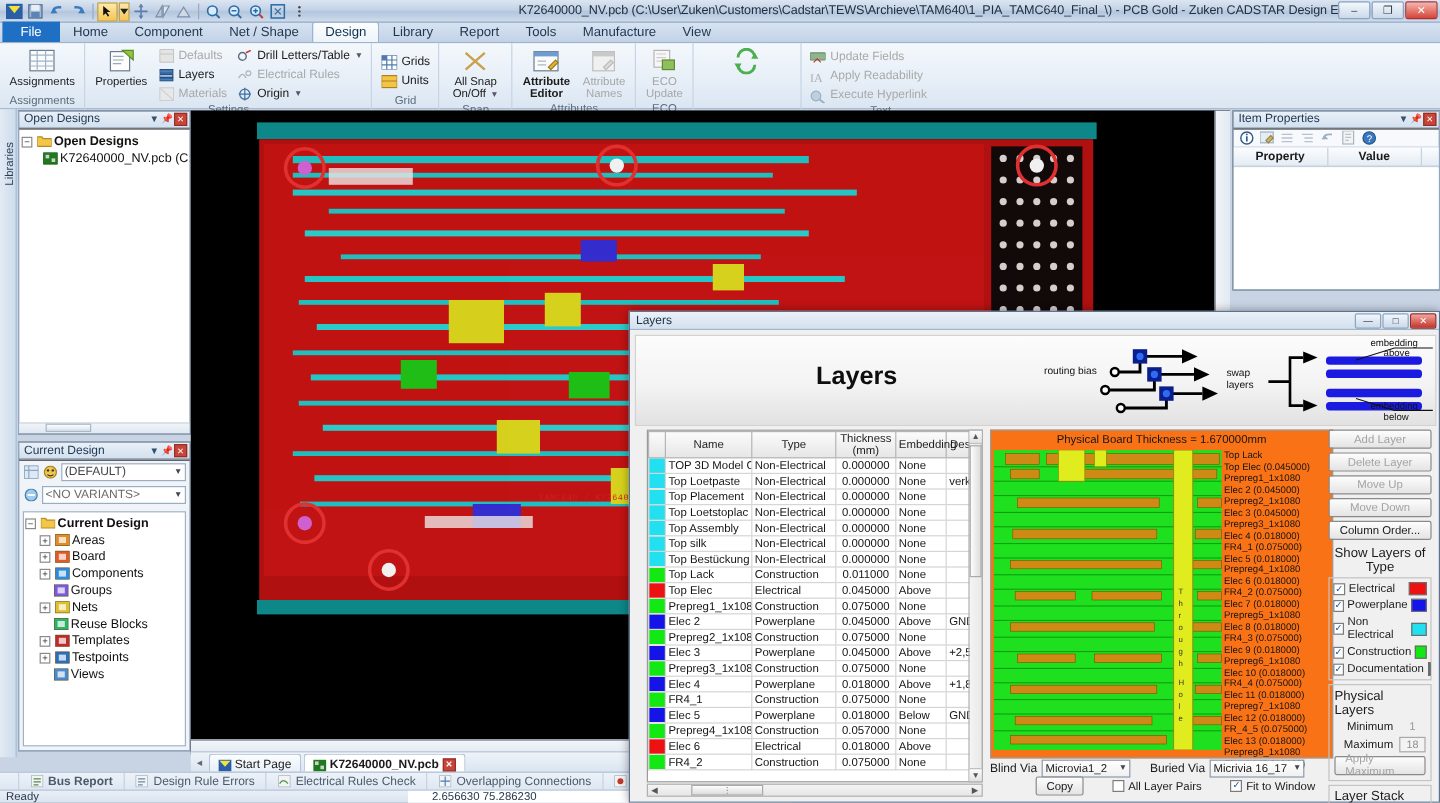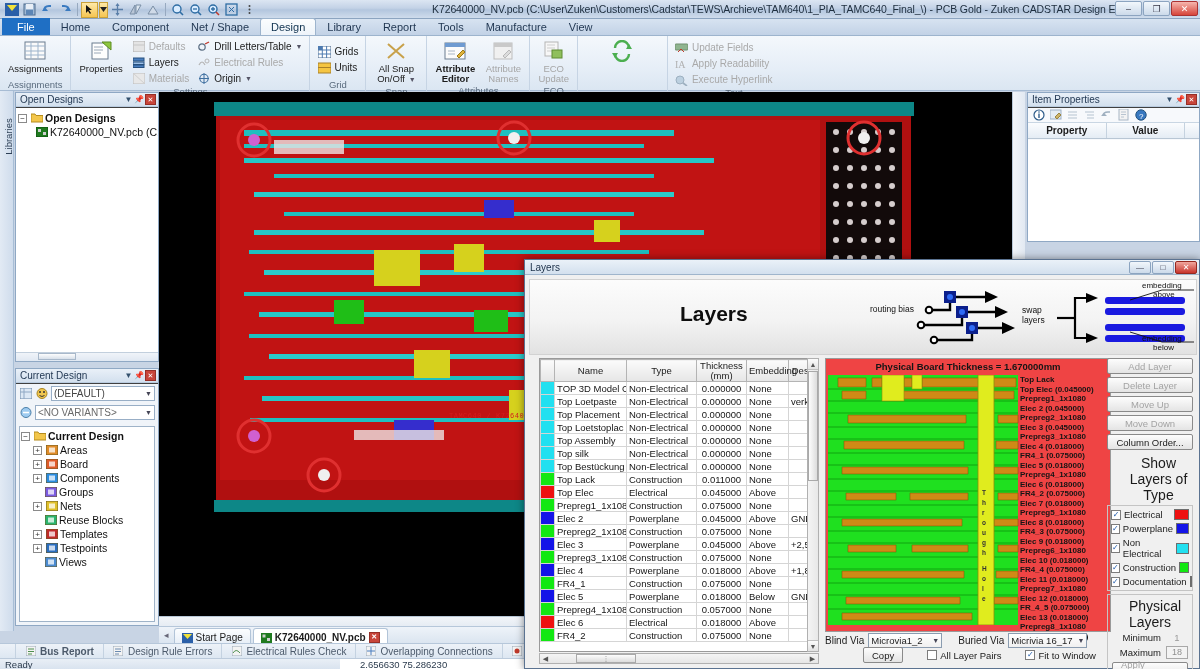--- a/index.html
+++ b/index.html
@@ -210,21 +210,21 @@
               background:linear-gradient(90deg,#fdfdfd,#dcdcdc); border:1px solid #a9a9a9; }
   .tbl-hsb { position:absolute; left:0; right:0; bottom:0; height:11px;
              background:linear-gradient(180deg,#f4f4f4,#e6e6e6); border:1px solid #b0b0b0; display:flex; }
   .hsb-arrow { width:11px; display:flex; align-items:center; justify-content:center; font-size:7px; color:#555; }
   .hsb-thumb { width:60px; margin-left:25px; background:linear-gradient(180deg,#fdfdfd,#dcdcdc);
                border:1px solid #a9a9a9; display:flex; align-items:center; justify-content:center;
                font-size:7px; color:#777; }
 
   
   .stack-wrap { position:absolute; left:296px; top:0; width:286px; bottom:0; }
-  .stack-box { position:absolute; left:0; top:0; right:0; bottom:32px; border:1px solid #9a9a9a; background:#ef4444;font-weight:bold; }
+  .stack-box { position:absolute; left:0; top:0; right:0; bottom:32px; border:1px solid #9a9a9a; background:#f97316; }
   .stack-title { text-align:center; font-size:9.5px; padding:2px 0 1px; color:#151515; }
   .stack-canvas { position:absolute; left:2px; top:16px; right:2px; bottom:2px; }
   .stk-list { position:absolute; left:192px; top:0; width:106px; font-size:8px; line-height:9.53px; color:#151515; }
   .stk-li { white-space:nowrap; height:9.53px; overflow:hidden; }
   .via-row { position:absolute; left:0; bottom:16px; display:flex; align-items:center; gap:4px; font-size:10px; }
   .via-row2 { position:absolute; left:38px; bottom:1px; display:flex; align-items:center; gap:24px; font-size:9.5px; }
   .sel {
     height:15px; border:1px solid #8a9cb0; background:linear-gradient(180deg,#fff,#f0f0f0);
     display:flex; align-items:center; padding:0 2px; font-size:9.5px; color:#1c1c1c; min-width:74px;
   }
@@ -237,21 +237,21 @@
   .btn.dim { color:#a3a3a3; }
   .cb { display:flex; align-items:center; gap:3px; white-space:nowrap; }
   .cbox { width:10px; height:10px; border:1px solid #7c7c7c; background:#fff; font-size:8px;
           line-height:8px; text-align:center; color:#1a56a8; }
   .cbox.off { color:transparent; }
 
   
   .ctrl { position:absolute; right:2px; top:0; width:86px; bottom:0; }
   .ctrl .btn { width:100%; margin-bottom:3px; height:16px; }
   .grp { border:1px solid #c4c4c4; margin-top:3px; padding:3px 4px 4px; position:relative; }
-  .grp-t { font-size:14px; color:#1a1a1a; margin-bottom:2px;margin-left:17px; }
+  .grp-t { font-size:11px; color:#1a1a1a; margin-bottom:2px; }
   .cbrow { display:flex; align-items:center; gap:3px; margin-bottom:3px; font-size:9.5px; }
   .cbrow .sw { width:15px; height:11px; margin-left:auto; border:1px solid #6d6d6d; }
   .phys-row { display:flex; align-items:center; font-size:9.5px; margin-bottom:3px; }
   .phys-row .lb { flex:1; text-align:right; padding-right:5px; }
   .phys-val { width:22px; text-align:center; color:#9a9a9a; }
   .phys-box { width:22px; height:13px; border:1px solid #a8a8a8; background:#f3f3f3; text-align:center;
               font-size:9px; line-height:11px; color:#8f8f8f; }
 </style>
 </head>
 <body>

